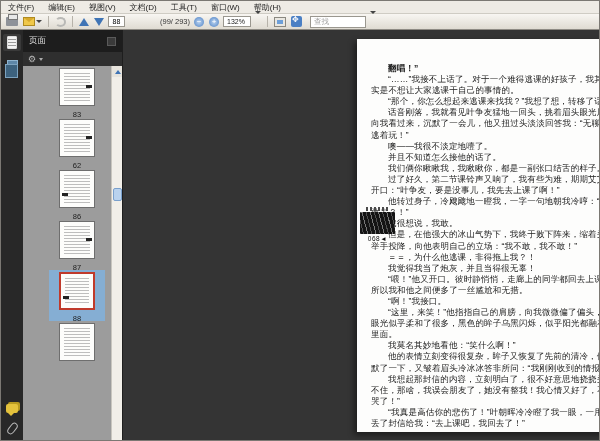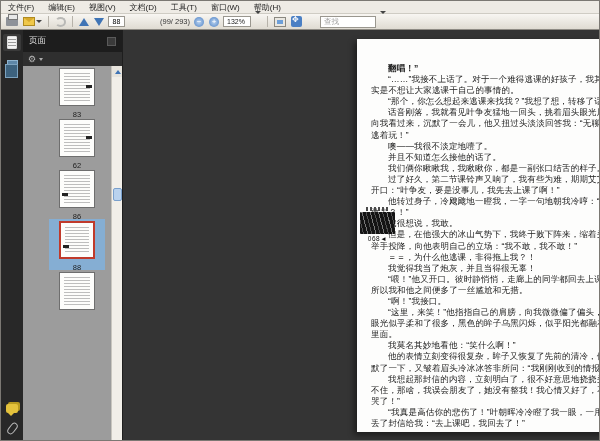--- a/index.html
+++ b/index.html
@@ -35,21 +35,21 @@
   .arr-dn { width:0; height:0; border-left:5px solid transparent; border-right:5px solid transparent; border-top:8px solid #3f74b5; }
   .page-input { width:17px; height:11px; font-size:7px; text-align:center; border:1px solid #9a978f; background:#fff; }
   .page-count { font-size:7.5px; color:#333; white-space:nowrap;padding-left:32px; }
   .zoom-circle { display:inline-flex; width:10px; height:10px; border-radius:50%; background:radial-gradient(#bcd4f0,#4a7fc4); color:#fff; font-size:8px; line-height:10px; align-items:center; justify-content:center; }
   .zoom-box { display:inline-block; width:28px; height:11px; font-size:7px; line-height:10px; padding-left:3px; border:1px solid #9a978f; background:#fff; color:#222; }
   .mini-caret { border:none; background:transparent; padding:0 1px; cursor:pointer; }
   .ic-fitw { display:inline-block; width:12px; height:10px; background:#e9e7e1; border:1px solid #8a8880; position:relative; }
   .ic-fitw:before { content:""; position:absolute; left:2px; top:2px; right:2px; bottom:2px; background:#6d9fd8; }
   .ic-fitp { display:inline-block; width:11px; height:11px; background:#4a7fc4; border-radius:2px; position:relative; }
   .ic-fitp:before { content:"✥"; position:absolute; left:1px; top:-1px; color:#fff; font-size:8px; }
-  .find-input { width:56px; height:12px; font-size:7.5px; border:1px solid #9a978f; background:#fff; padding:0 3px; color:#333; margin-left:14px; }
+  .find-input { width:56px; height:12px; font-size:7.5px; border:1px solid #9a978f; background:#fff; padding:0 3px; color:#333; margin-left:4px; }
   .find-input::placeholder { color:#9a9a9a; }
   
   .body { position:absolute; left:0; top:29px; right:0; bottom:0; display:flex; }
   
   .tabstrip { width:22px; background:#282828; display:flex; flex-direction:column; align-items:center; padding-top:4px; gap:6px; flex:none; }
   .tab { width:18px; height:17px; display:flex; align-items:center; justify-content:center; border-radius:2px; cursor:pointer; }
   .tab.active { background:#3a3a3a; }
   .ic-pages { width:10px; height:13px; background:#f2f2f2; border-radius:1px;
     background-image:repeating-linear-gradient(#f2f2f2 0 2px,#9a9a9a 2px 3px); border:1px solid #ddd; }
   .ic-layers { width:11px; height:12px; background:#5e87a8; border:1px solid #8fb4cf; position:relative; }
@@ -200,20 +200,27 @@
             </div>
 
             <div class="thumb-item mark-left">
               <div class="thumb-page">
                 <div class="thumb-lines"></div>
                 <div class="thumb-mark"></div>
               </div>
               <div class="thumb-label">86</div>
             </div>
 
+            <div class="thumb-item mark-right">
+              <div class="thumb-page">
+                <div class="thumb-lines"></div>
+                <div class="thumb-mark"></div>
+              </div>
+              <div class="thumb-label">87</div>
+            </div>
 
             <div class="thumb-item selected mark-left">
               <div class="thumb-page">
                 <div class="thumb-lines"></div>
                 <div class="thumb-mark"></div>
               </div>
               <div class="thumb-label">88</div>
             </div>
 
 

